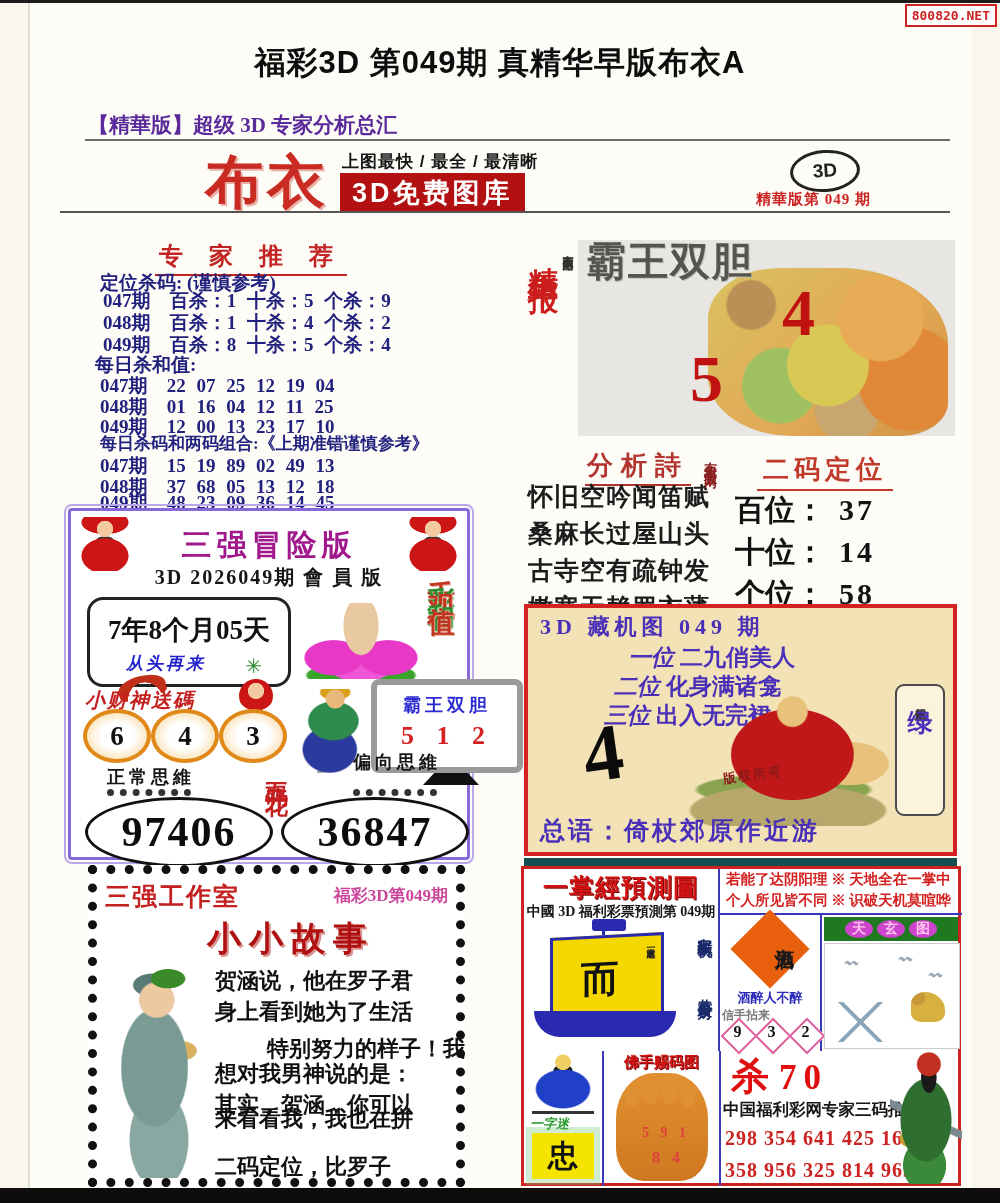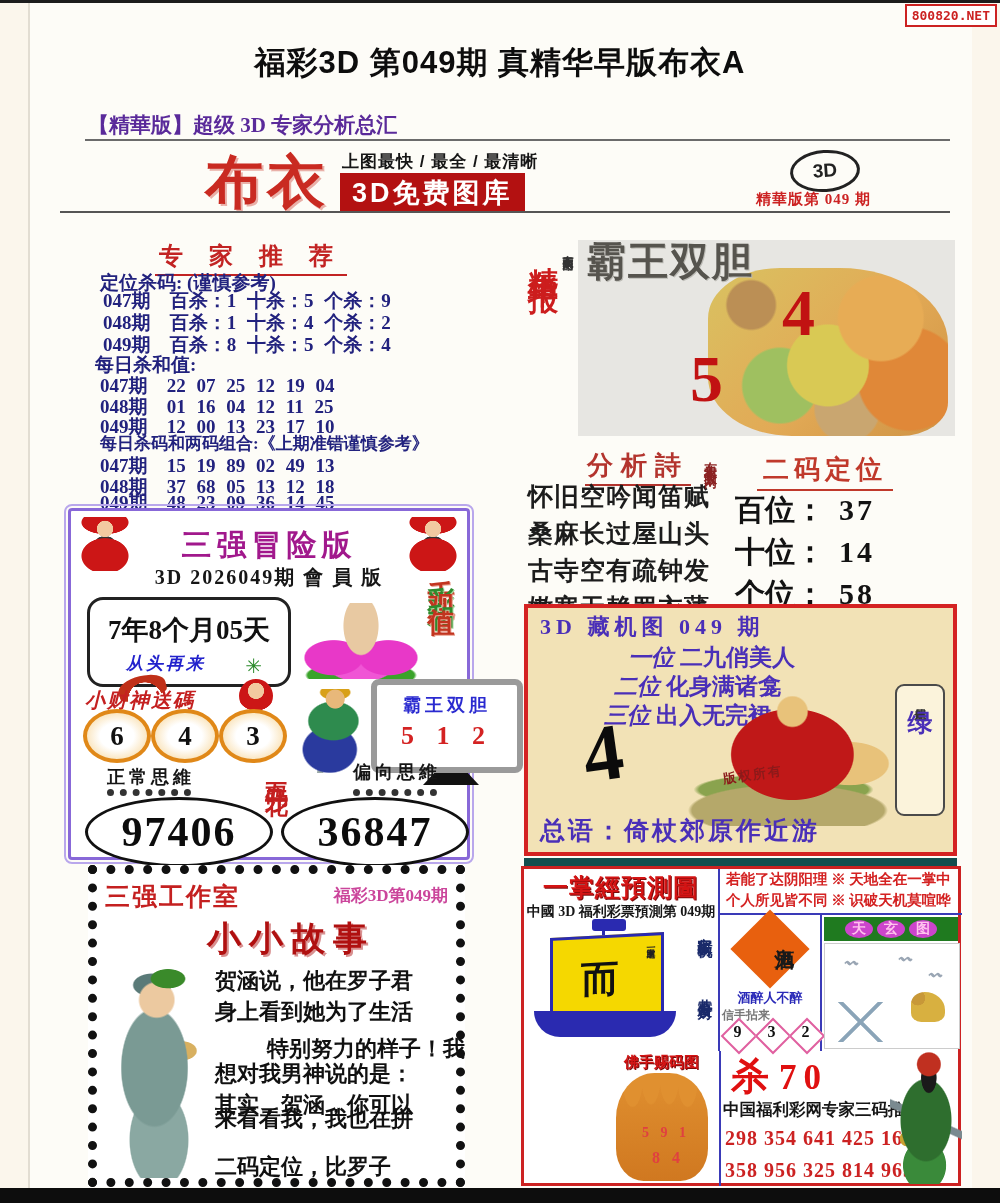--- a/index.html
+++ b/index.html
@@ -395,21 +395,21 @@
     <div class="tv-num">5 1 2</div>
   </div>
   <div class="tv-stand"></div>
 
   <div class="think-label" style="left:36px;top:254px;">正常思維</div>
   <div class="flower-row" style="left:36px;top:278px;"></div>
   <div class="big-oval" style="left:14px;top:286px;">97406</div>
 
   <div class="mid-label">五码开花</div>
 
-  <div class="think-label" style="left:282px;top:249px;text-align:center;">偏向思維</div>
+  <div class="think-label" style="left:282px;top:239px;text-align:center;">偏向思維</div>
   <div class="flower-row" style="left:282px;top:278px;"></div>
   <div class="big-oval" style="left:210px;top:286px;">36847</div>
 </div>
 
 <div class="studio">
   <div class="st-title">三强工作室</div>
   <div class="st-issue">福彩3D第049期</div>
   <div class="st-story-title">小小故事</div>
   <div class="scholar"></div>
   <div class="st-line" style="top:92px;">贺涵说，他在罗子君</div>
@@ -469,20 +469,25 @@
     <div class="landscape">
       <div class="cloud" style="left:20px;top:8px;">〰</div>
       <div class="cloud" style="left:74px;top:4px;">〰</div>
       <div class="cloud" style="left:104px;top:20px;">〰</div>
       <div class="mount"></div>
       <div class="horse"></div>
     </div>
   </div>
 
   <div class="pm-bottom">
+    <div class="pb-c1">
+      <div class="emperor"></div>
+      <div class="riddle-label">一字迷</div>
+      <div class="riddle-box">忠</div>
+    </div>
     <div class="pb-c2">
       <div class="hand-title">佛手赐码图</div>
       <div class="hand">
         <span class="n1">5 9 1</span>
         <span class="n2">8 4</span>
       </div>
     </div>
     <div class="pb-c3">
       <div class="kill">
         <span class="k">杀</span><span class="v">70</span>

